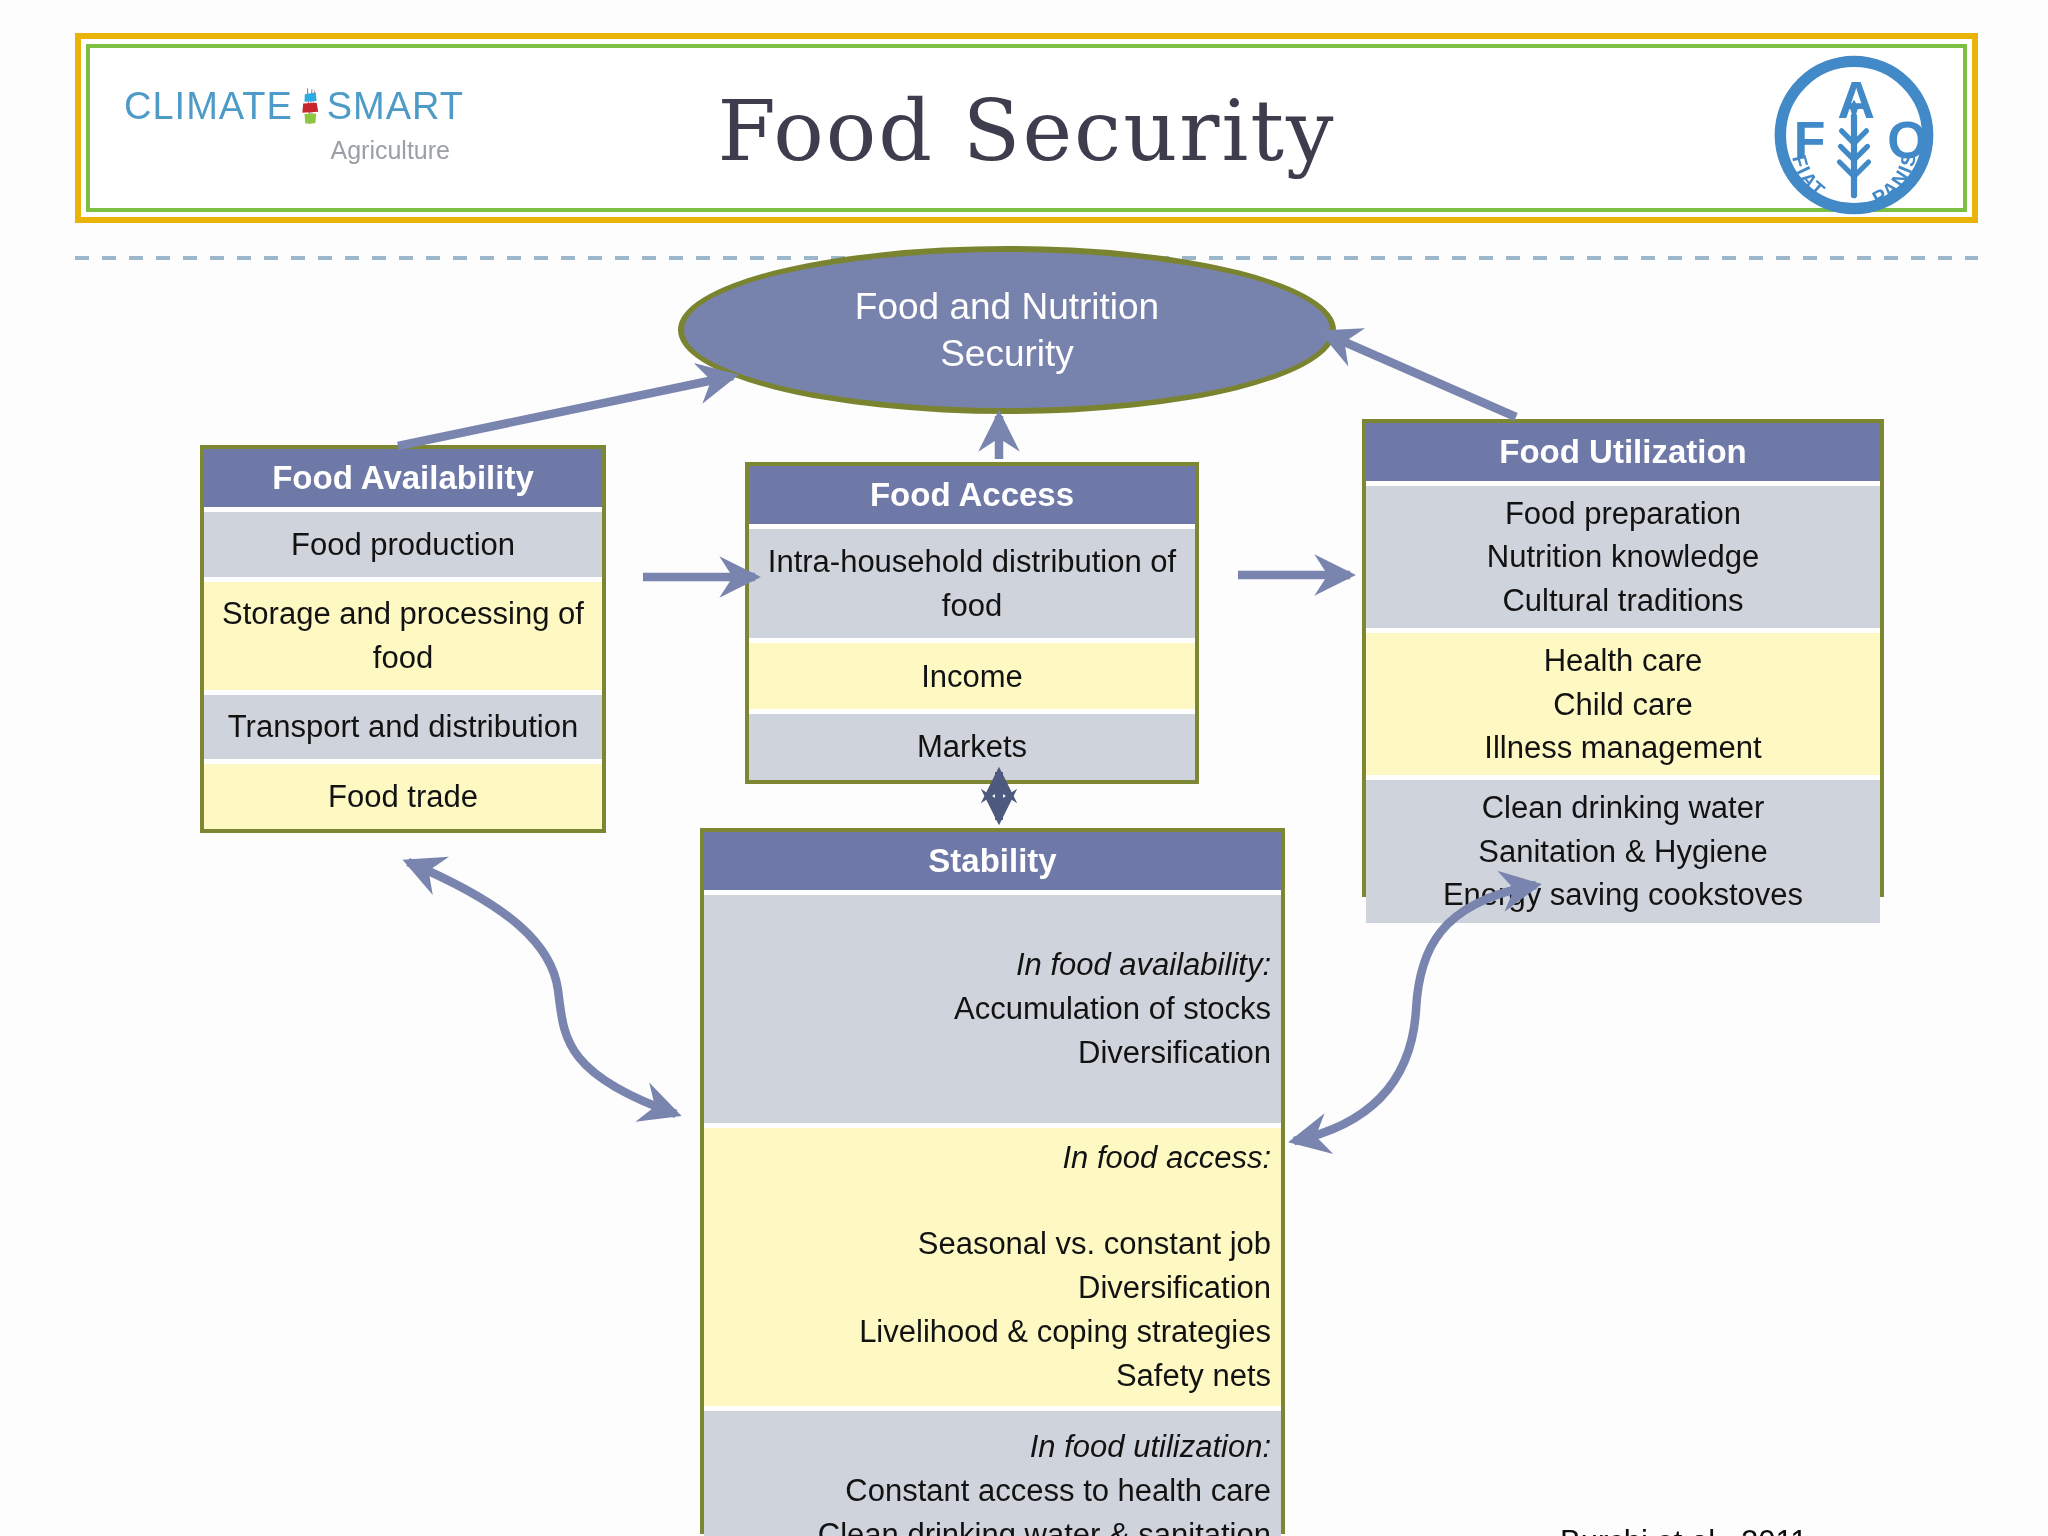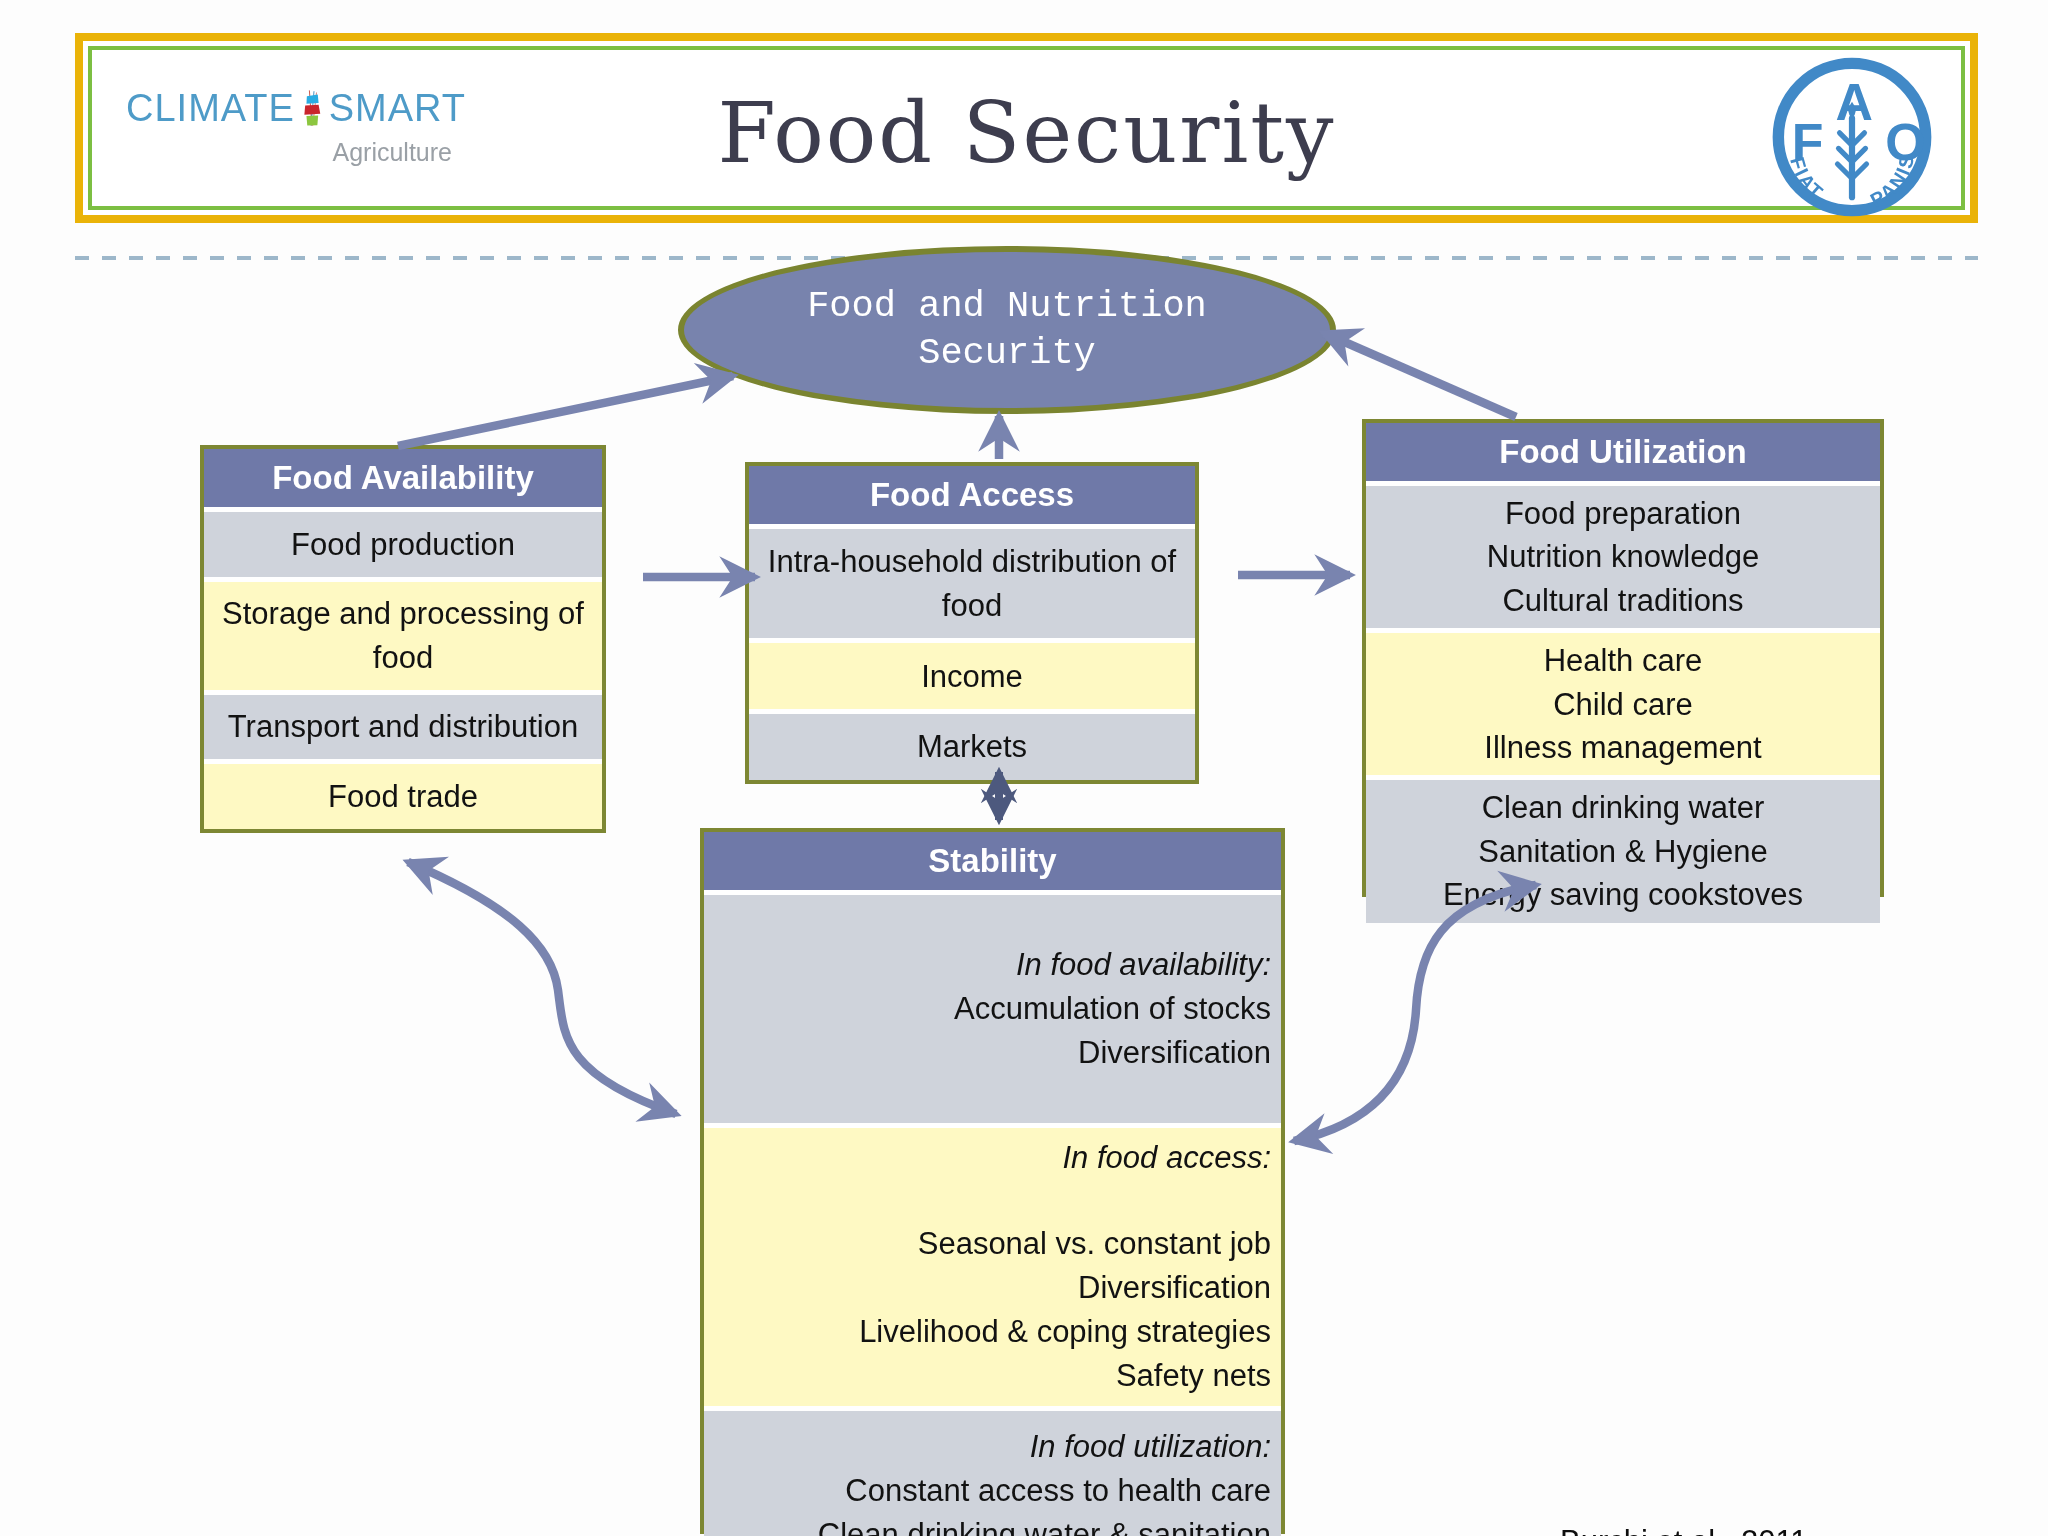--- a/index.html
+++ b/index.html
@@ -1,21 +1,21 @@
 <!DOCTYPE html>
 <html><head>
 <meta charset="utf-8">
 <style>
   html,body{margin:0;padding:0;background:#ffffff;}
   body{width:2048px;height:1536px;font-family:"Liberation Sans",sans-serif;}
   .slide{position:relative;width:2048px;height:1536px;background:#fdfdfd;overflow:hidden;}
 
   
   .banner{position:absolute;left:75px;top:33px;width:1903px;height:190px;
-          border:8px solid #eab308;box-sizing:border-box;background:#fff;}
+          border:6px solid #eab308;box-sizing:border-box;background:#fff;}
   .banner-inner{position:absolute;inset:5px;border:4px solid #7cbf42;}
 
   .title{position:absolute;left:0;right:0;top:34px;text-align:center;
          font-family:"DejaVu Serif",serif;font-size:84px;color:#3d3d4e;letter-spacing:2px;}
 
   
   .csa{position:absolute;left:34px;top:14px;width:340px;}
   .csa-row{display:flex;align-items:center;}
   .csa-word{font-size:38px;color:#4e9bc8;letter-spacing:1px;}
   .csa-icon{margin:0 6px;}
@@ -26,21 +26,21 @@
 
   
   .dashed{position:absolute;left:75px;top:256px;width:1903px;height:4px;
           background:repeating-linear-gradient(90deg,#9db7ca 0 14px,transparent 14px 27px);}
 
   
   .ellipse{position:absolute;left:678px;top:246px;width:658px;height:168px;
            background:#7883ad;border:6px solid #7a8430;border-radius:50%;
            box-sizing:border-box;display:flex;align-items:center;justify-content:center;
            color:#fff;font-size:37px;line-height:1.28;text-align:center;z-index:2;}
-  .ellipse .inner{width:420px;font-family:Liberation Mono, monospace;}
+  .ellipse .inner{width:420px;}
 
   
   .box{position:absolute;box-sizing:border-box;border:4px solid #7d8733;background:#fff;
        display:flex;flex-direction:column;gap:5px;z-index:1;}
   .box-header{flex:0 0 58px;background:#6f79a8;color:#fff;font-weight:bold;font-size:33px;
               display:flex;align-items:center;justify-content:center;}
   .row{flex:1 1 auto;display:flex;flex-direction:column;align-items:center;justify-content:center;
        font-size:31px;color:#121212;text-align:center;line-height:1.4;padding:6px 10px;box-sizing:border-box;}
   .dark{background:#cfd3db;}
   .light{background:#fef9c3;}

